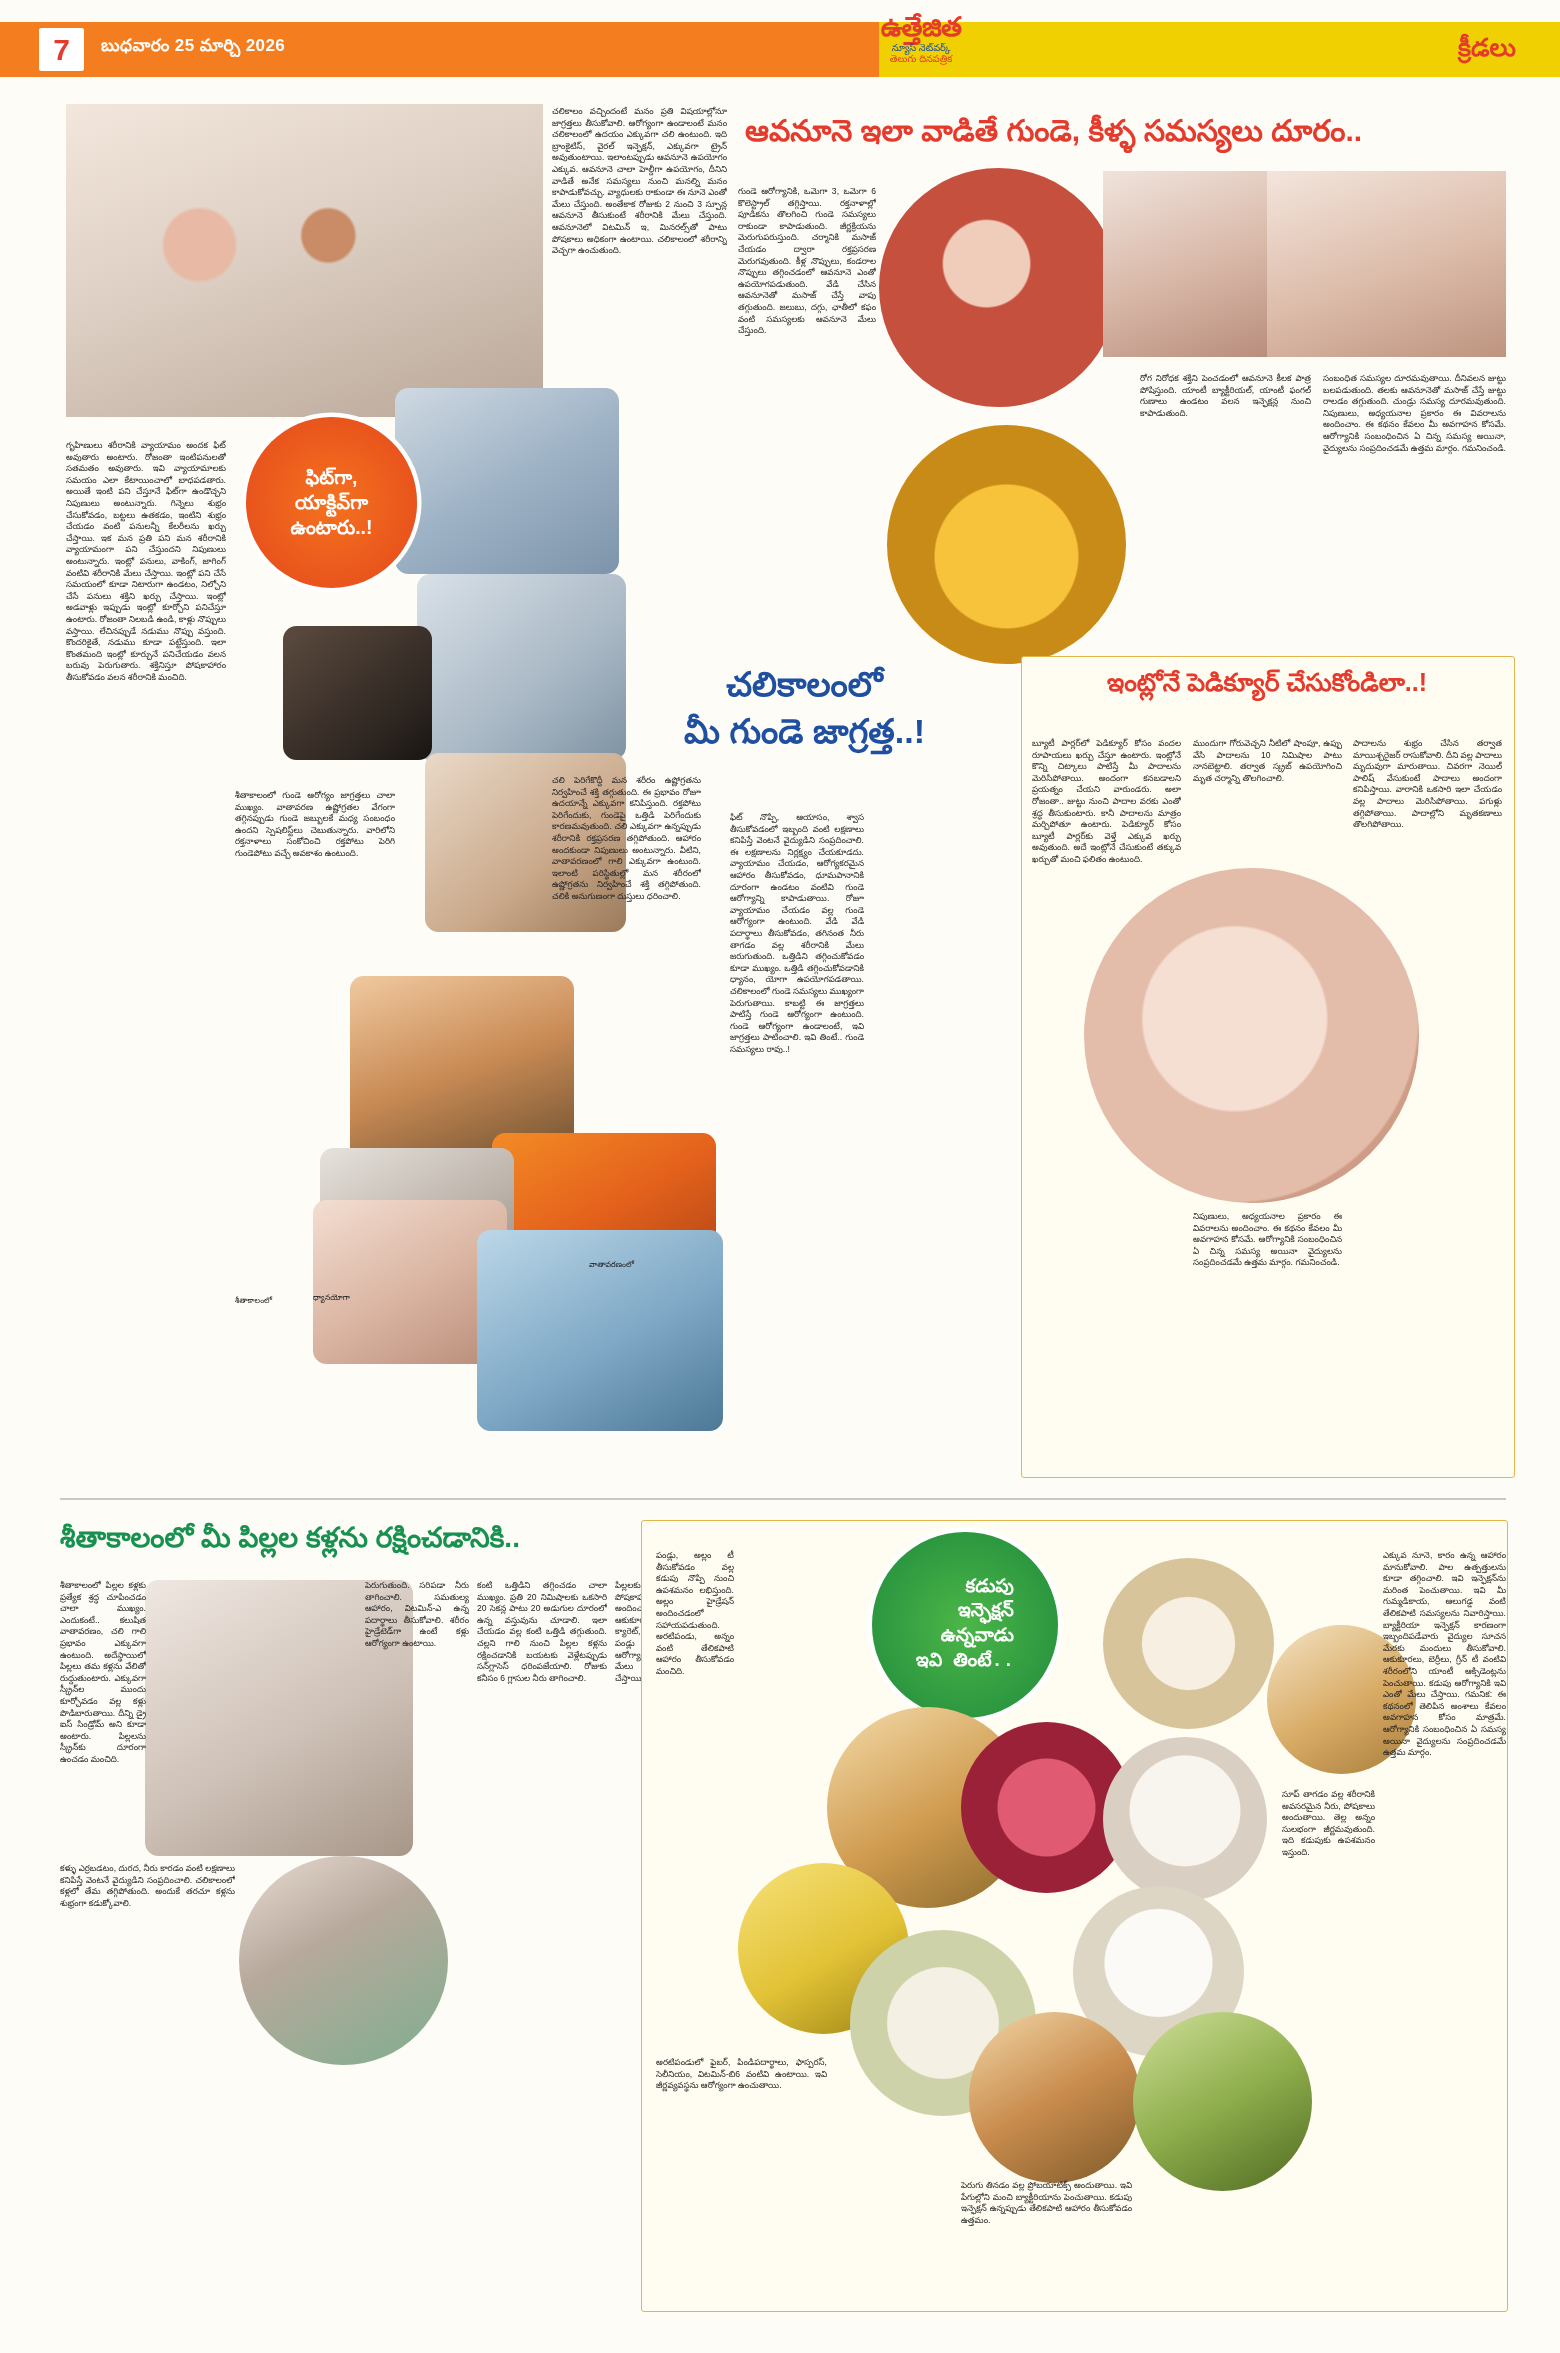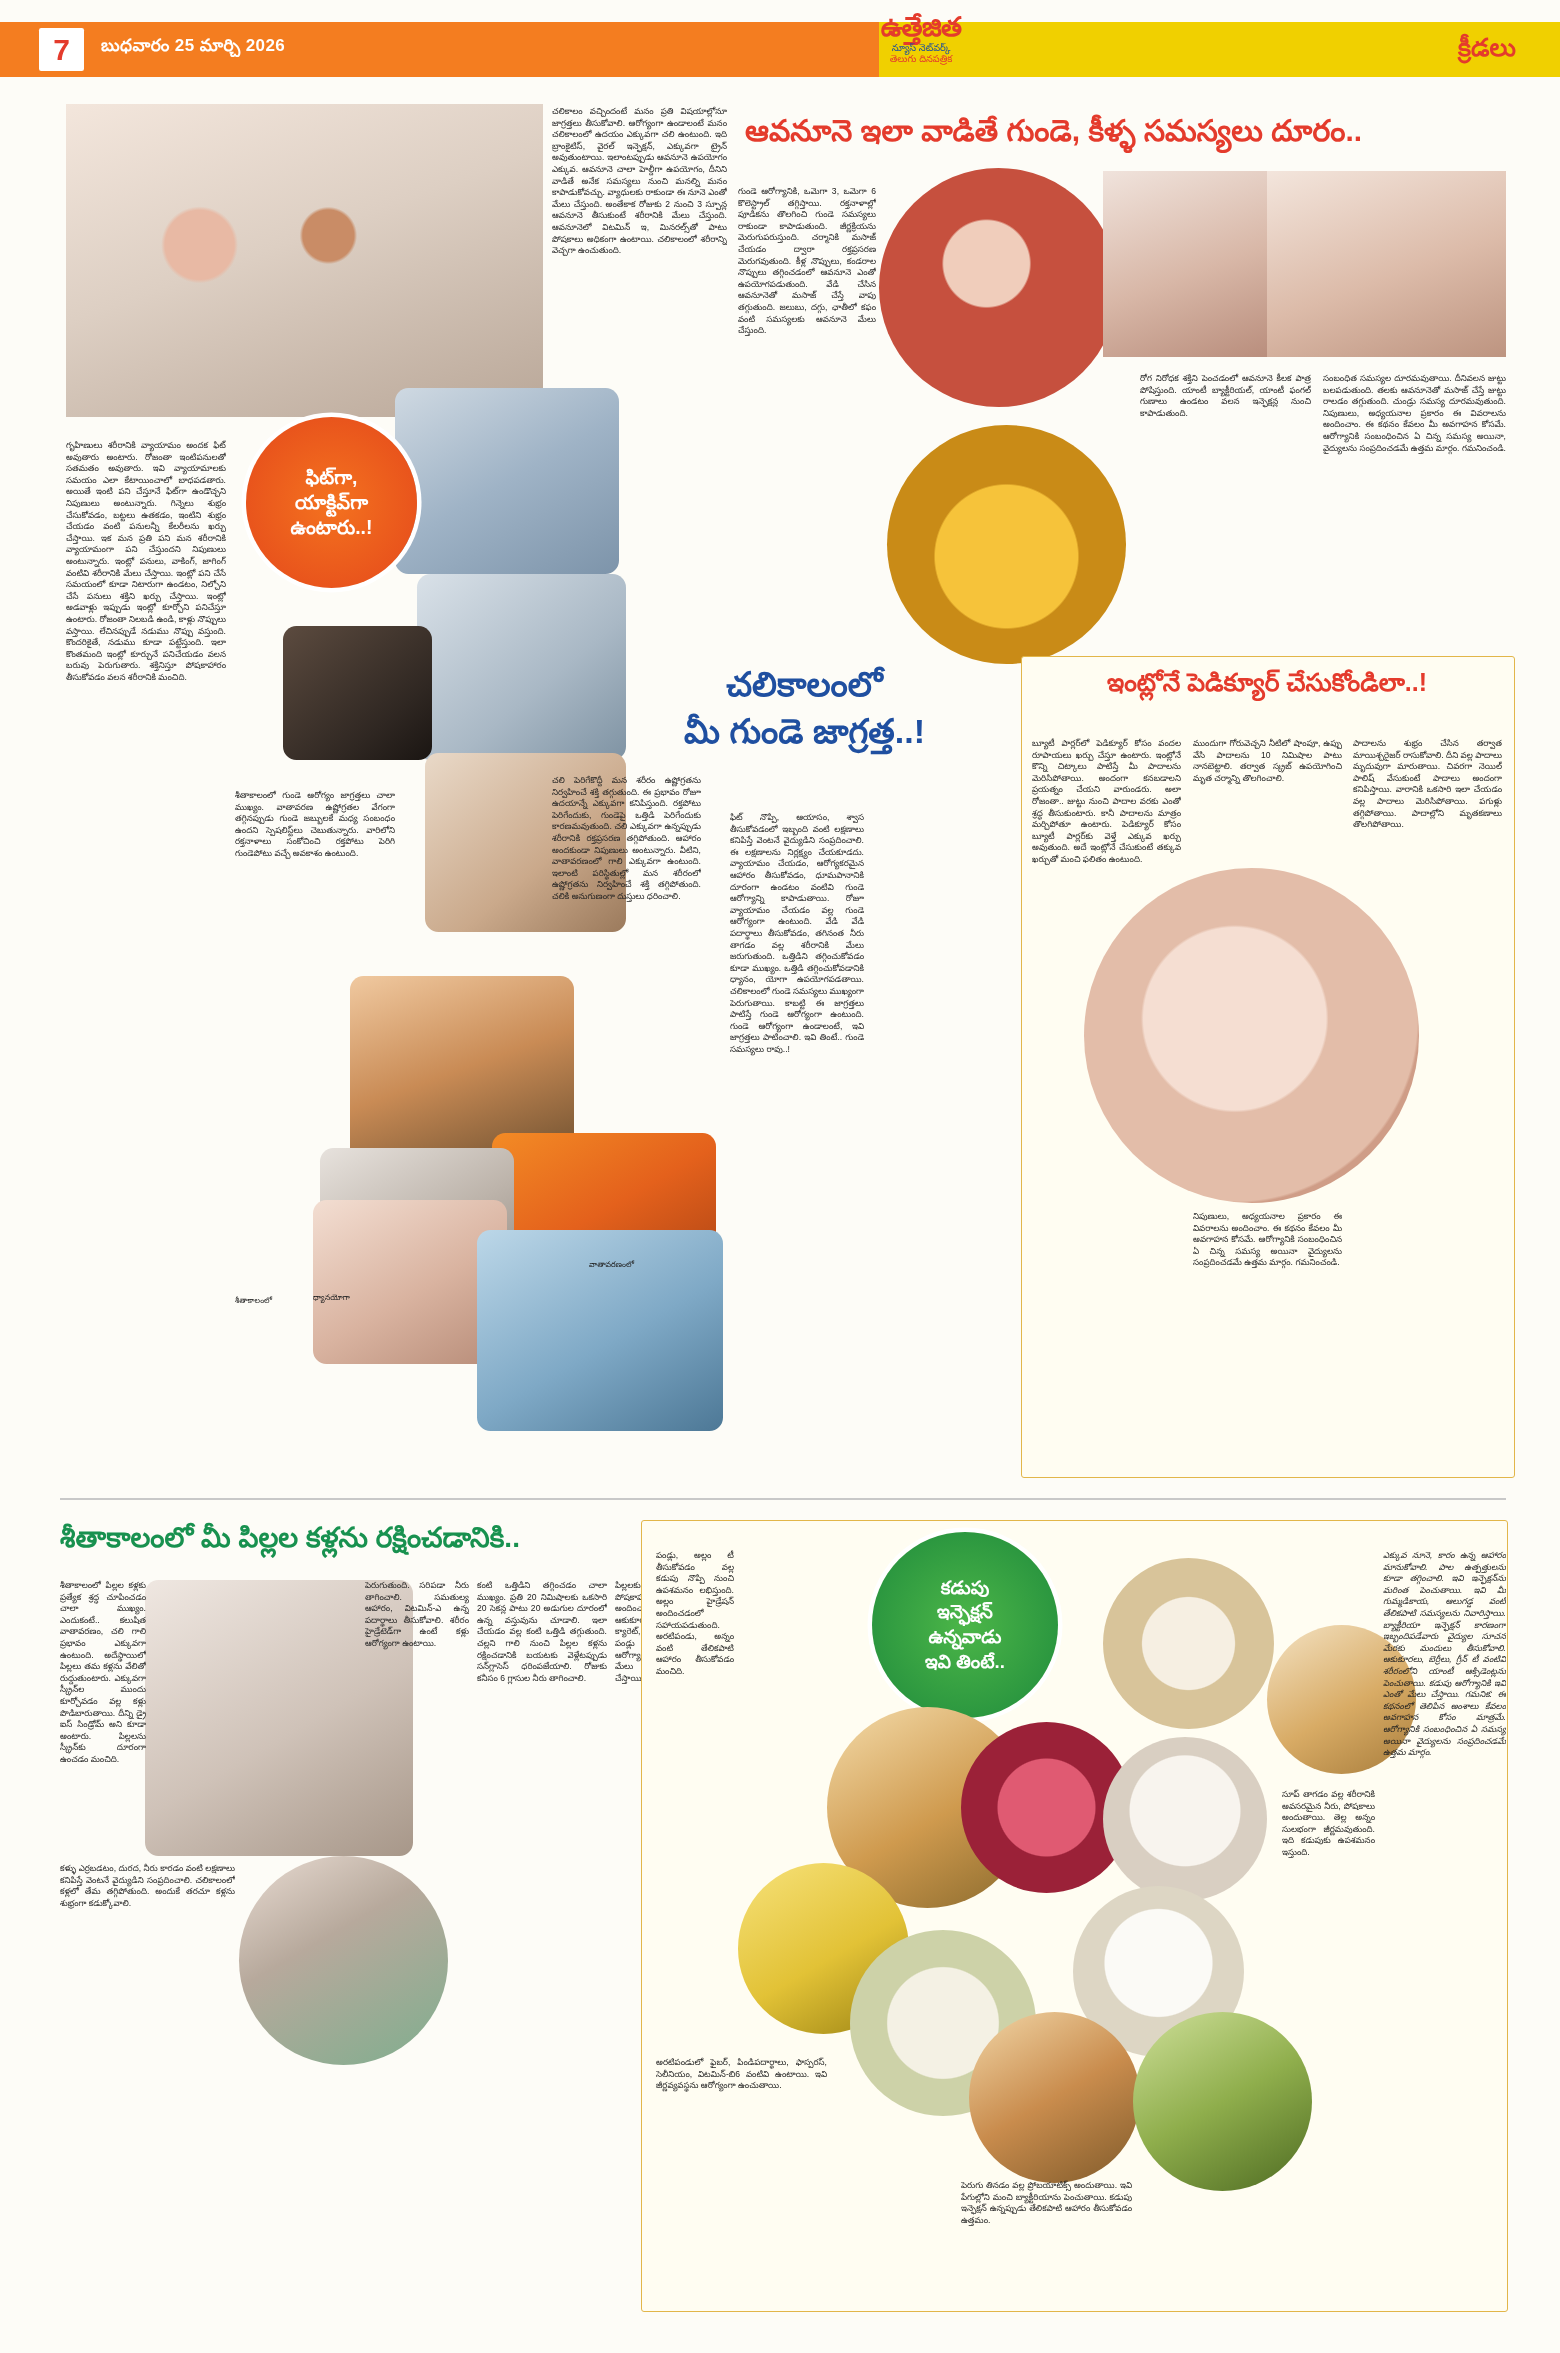--- a/index.html
+++ b/index.html
@@ -64,22 +64,22 @@
   .p-grill{background:linear-gradient(150deg,#f2d7a8 0%,#c98c4d 50%,#7f5a2a 100%);}
   .p-salad{background:linear-gradient(150deg,#cfe09a 0%,#8fae4c 50%,#4e6b22 100%);}
 
   
   .badge-orange{position:absolute;width:171px;height:171px;border-radius:50%;
     background:radial-gradient(circle at 50% 50%,#f4721f 0%,#e4481b 100%);
     color:#fff;font-weight:bold;font-size:19.4px;line-height:25px;text-align:center;
     display:flex;align-items:center;justify-content:center;box-shadow:0 0 0 4.5px #fff;}
   .badge-green{position:absolute;width:171px;height:171px;border-radius:50%;
     background:radial-gradient(circle at 50% 50%,#4cb648 0%,#1e8a3c 100%);
-    color:#fff;font-weight:bold;font-size:18.6px;line-height:24.6px;text-align:center;
-    display:flex;align-items:center;justify-content:center;box-shadow:0 0 0 4.5px #fff;}
+    color:#fff;font-weight:bold;font-size:18.6px;line-height:24.6px;text-align:right;
+    display:flex;align-items:center;justify-content:center;box-shadow:0 0 0 4.5px #fff;font-family:Liberation Mono, monospace;}
 
   
   .panel{position:absolute;border:1.5px solid #e2b64a;background:#fffdf2;border-radius:3px;}
   .divider{position:absolute;background:#c8c8c8;}
   .sec-title{position:absolute;font-weight:bold;line-height:1.25;}
 </style>
 </head>
 <body>
 
 <div class="page">
@@ -285,21 +285,21 @@
   <div class="col" style="left:961px;top:2180px;width:171px;height:112px;">
     <span>పెరుగు తినడం వల్ల ప్రోబయాటిక్స్ అందుతాయి. ఇవి పేగుల్లోని మంచి బ్యాక్టీరియాను పెంచుతాయి. కడుపు ఇన్ఫెక్షన్ ఉన్నప్పుడు తేలికపాటి ఆహారం తీసుకోవడం ఉత్తమం.</span>
   </div>
 
   <div class="col" style="left:1245px;top:1558px;width:0.7px;height:0.7px;"></div>
 
   <div class="col" style="left:1282px;top:1789px;width:93px;height:492px;">
     <span>సూప్ తాగడం వల్ల శరీరానికి అవసరమైన నీరు, పోషకాలు అందుతాయి. తెల్ల అన్నం సులభంగా జీర్ణమవుతుంది. ఇది కడుపుకు ఉపశమనం ఇస్తుంది.</span>
   </div>
 
-  <div class="col" style="left:1383px;top:1550px;width:123px;height:738px;font-style:italic;">
+  <div class="col" style="left:1383px;top:1550px;width:123px;height:738px;">
     <span>ఎక్కువ నూనె, కారం ఉన్న ఆహారం మానుకోవాలి. పాల ఉత్పత్తులను కూడా తగ్గించాలి. ఇవి ఇన్ఫెక్షన్‌ను మరింత పెంచుతాయి.</span>
     <span> </span>
     <span>ఇవి మీ గుమ్మడికాయ, ఆలుగడ్డ వంటి తేలికపాటి సమస్యలను నివారిస్తాయి. బ్యాక్టీరియా ఇన్ఫెక్షన్ కారణంగా ఇబ్బందిపడేవారు వైద్యుల సూచన మేరకు మందులు తీసుకోవాలి.</span>
     <span> </span>
     <span>ఆకుకూరలు, బెర్రీలు, గ్రీన్ టీ వంటివి శరీరంలోని యాంటీ ఆక్సిడెంట్లను పెంచుతాయి. కడుపు ఆరోగ్యానికి ఇవి ఎంతో మేలు చేస్తాయి.</span>
     <span> </span>
     <span>గమనిక: ఈ కథనంలో తెలిపిన అంశాలు కేవలం అవగాహన కోసం మాత్రమే. ఆరోగ్యానికి సంబంధించిన ఏ సమస్య అయినా వైద్యులను సంప్రదించడమే ఉత్తమ మార్గం.</span>
   </div>
 
 </div>

